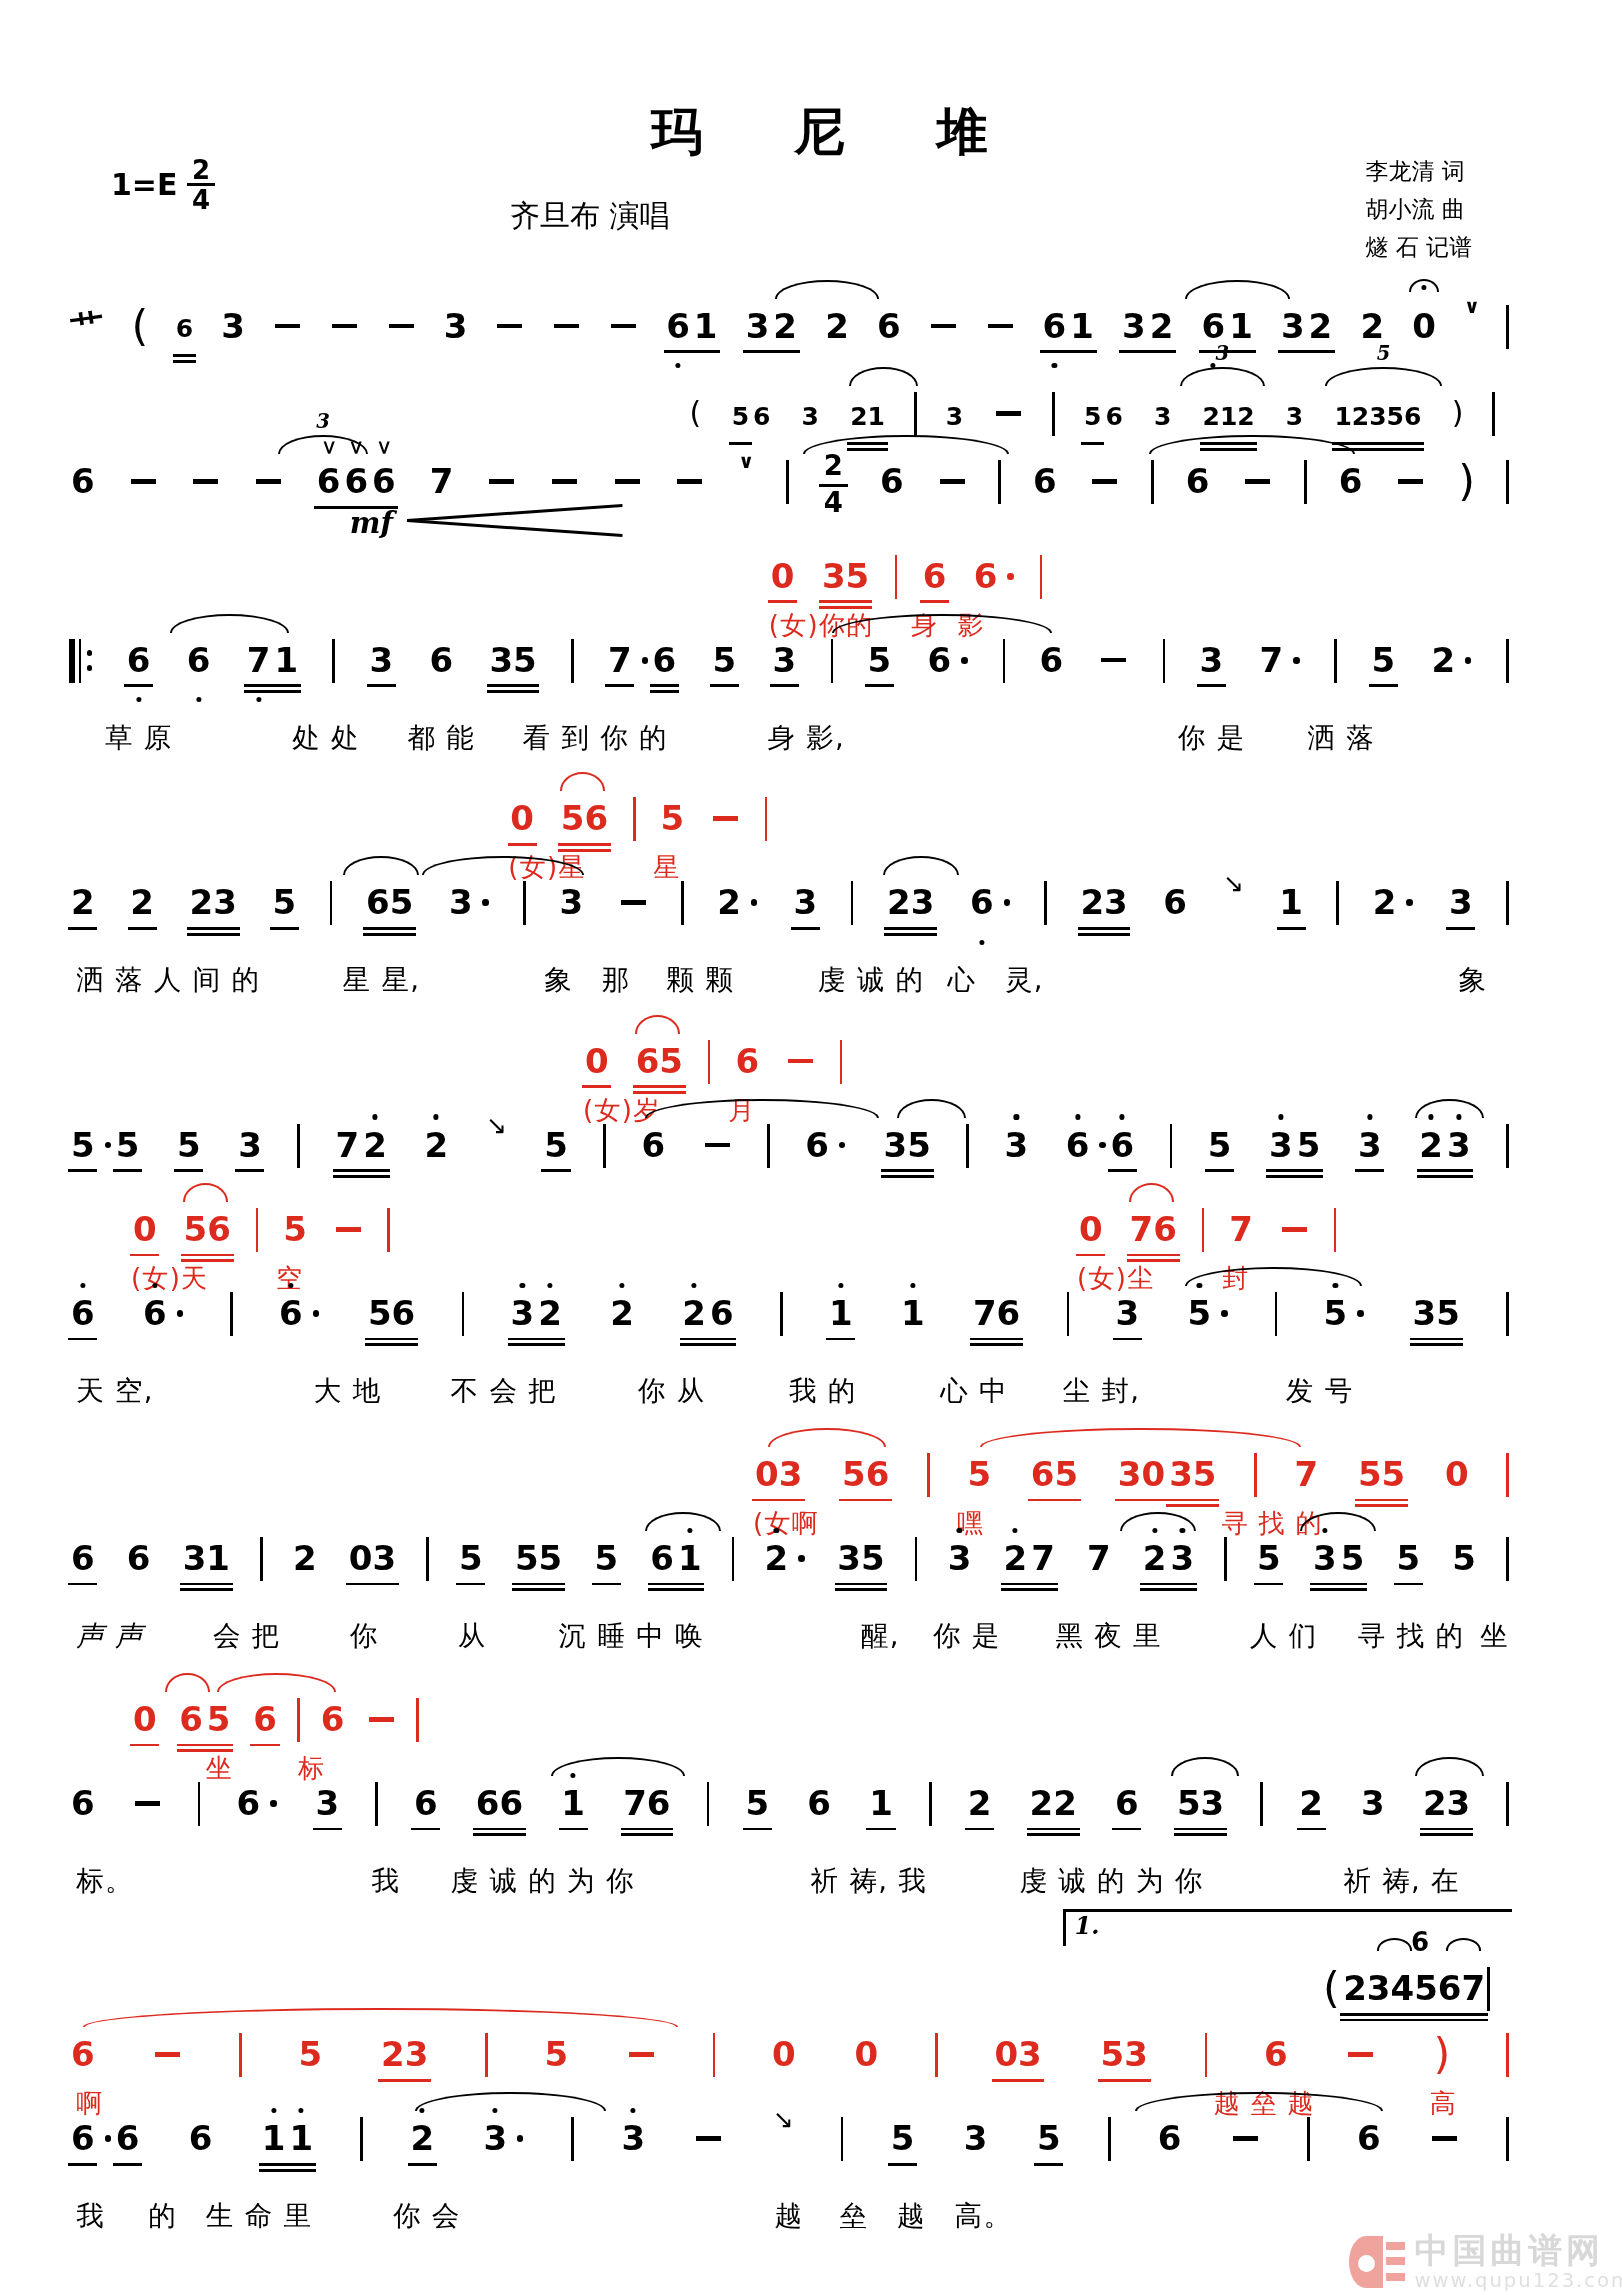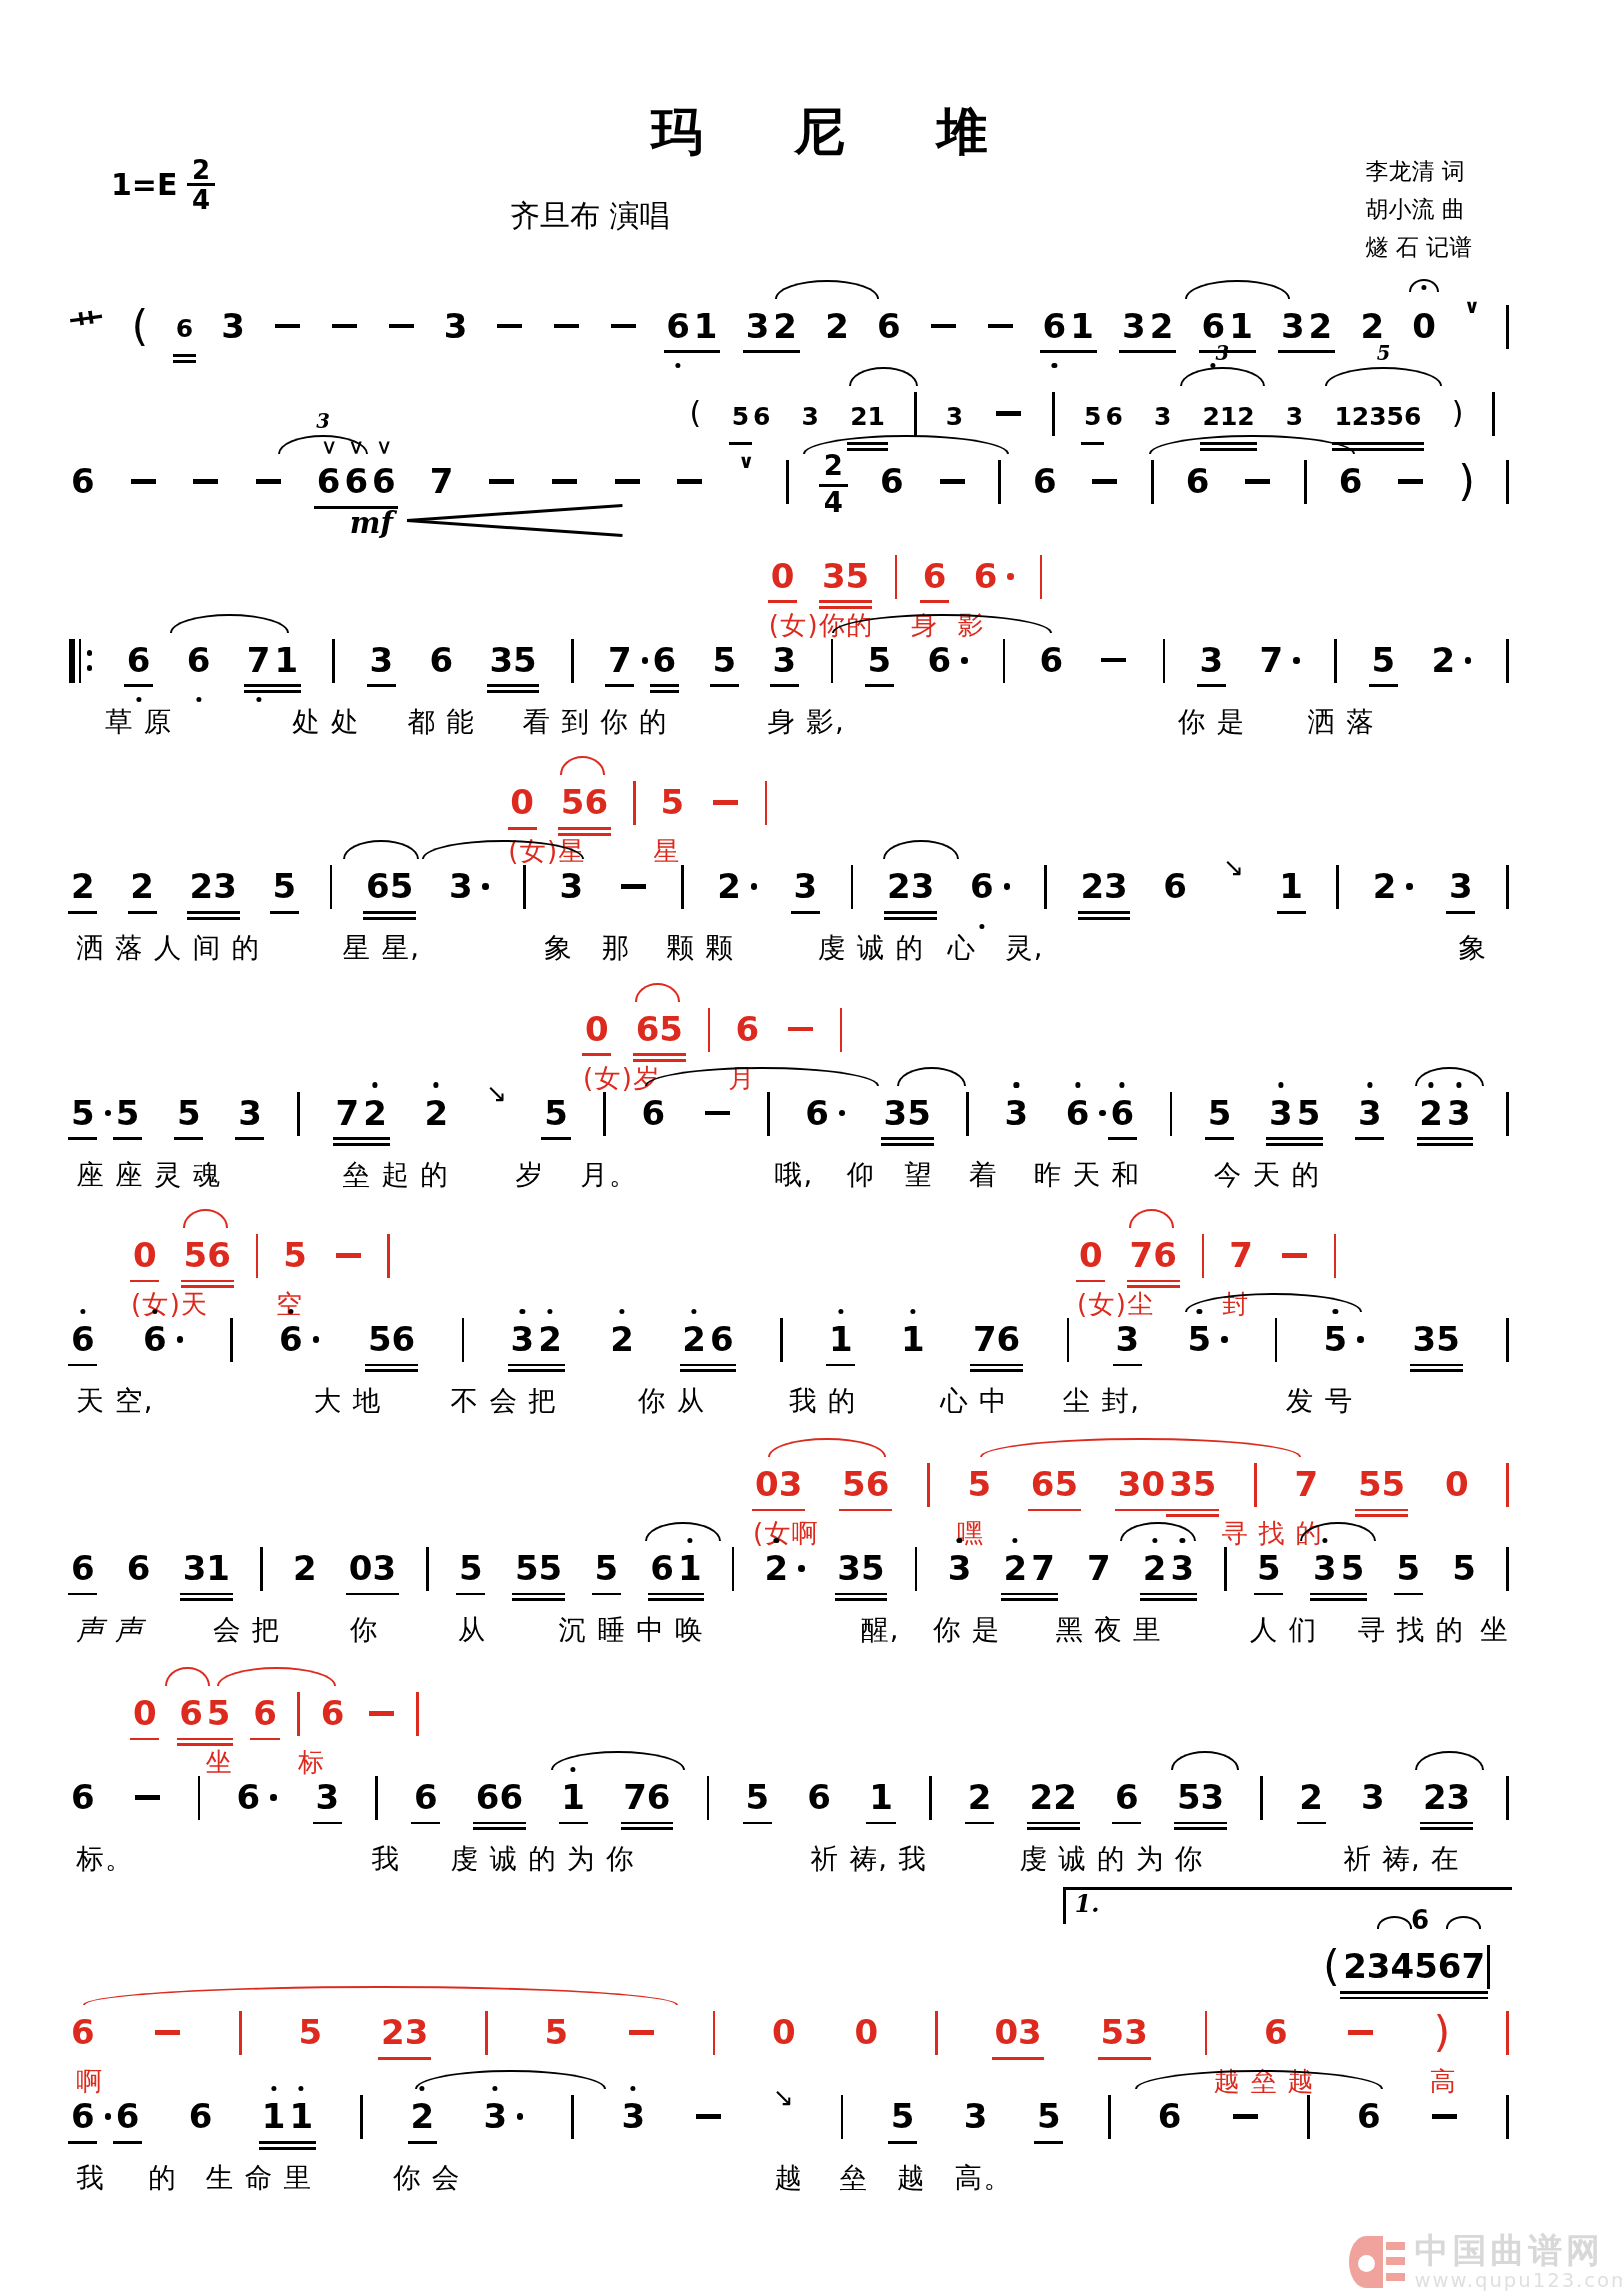--- a/index.html
+++ b/index.html
@@ -53,21 +53,21 @@
         font-size:19.6px;font-weight:bold;line-height:1;}
   .farc{position:absolute;top:-26px;left:50%;transform:translateX(-50%);width:26px;height:11px;
         border:2.6px solid #000;border-bottom:none;border-radius:50% 50% 0 0/100% 100% 0 0;}
   .fdot{position:absolute;top:-19.6px;left:50%;transform:translateX(-50%);width:5.2px;height:5.2px;
         border-radius:50%;background:#000;}
   .arc{position:absolute;height:17px;border:2.6px solid #000;border-bottom:none;
        border-radius:50% 50% 0 0/100% 100% 0 0;top:-25px;}
   .arc.red{border-color:var(--red);}
   .arclab{position:absolute;left:0;right:0;top:-27.5px;text-align:center;
           font-family:"DejaVu Serif",serif;font-style:italic;font-weight:bold;font-size:19.6px;}
-  .lyr-row{position:relative;height:37px;margin-top:21px;font-size:27.5px;}
+  .lyr-row{position:relative;height:37px;margin-top:37px;font-size:27.5px;}
   .lyr-seg{position:absolute;white-space:pre;letter-spacing:1.3px;top:0;}
   .red, .red .tok, .red .lyr-seg{color:var(--red);}
   .red .dash,.red .bar,.red .uline,.red .odot,.red .augdot{background:var(--red);}
   .red-band{position:relative;height:110px;}
   .red-block{position:absolute;top:0;}
   .red-block .note-row{margin-top:26px;}
   .red-block .lyr-row{margin-top:9.2px;font-size:26px;}
   .mark-text{position:absolute;white-space:pre;}
   .mark-mf{font-family:"DejaVu Serif",serif;font-style:italic;font-weight:bold;font-size:29px;}
   .hairpin{position:absolute;height:22px;}
@@ -723,32 +723,20 @@
             <span class="tok">2<span class="uline u1"></span><span class="uline u2"></span><span class="odot above" style="left: 50%;"></span></span>
             <span class="tok">3<span class="uline u1"></span><span class="uline u2"></span><span class="odot above" style="left: 50%;"></span></span>
           </span>
           <span class="grp">
             <span class="bar"></span>
           </span>
           <div class="arc" style="left: 40%; width: 16%;"></div>
           <div class="arc" style="left: 57.5%; width: 4.5%;"></div>
           <div class="arc" style="left: 93.5%; width: 4.5%;"></div>
         </div>
-        <div class="lyr-row">
-          <span class="lyr-seg" style="left: 0.5%;">座 座 灵 魂</span>
-          <span class="lyr-seg" style="left: 19%;">垒 起 的</span>
-          <span class="lyr-seg" style="left: 31%;">岁</span>
-          <span class="lyr-seg" style="left: 35.5%;">月。</span>
-          <span class="lyr-seg" style="left: 49%;">哦,</span>
-          <span class="lyr-seg" style="left: 54%;">仰</span>
-          <span class="lyr-seg" style="left: 58%;">望</span>
-          <span class="lyr-seg" style="left: 62.5%;">着</span>
-          <span class="lyr-seg" style="left: 67%;">昨 天 和</span>
-          <span class="lyr-seg" style="left: 79.5%;">今 天 的</span>
-        </div>
       </div>
       <div class="system" style="margin-top: 14.4px;">
         <div class="red-band">
           <div class="red-block red" style="left: 4.3%; width: 18%;">
             <div class="note-row red">
               <span class="grp">
                 <span class="tok">0<span class="uline u1"></span></span>
               </span>
               <span class="grp">
                 <span class="tok">56<span class="uline u1"></span><span class="uline u2"></span></span>

